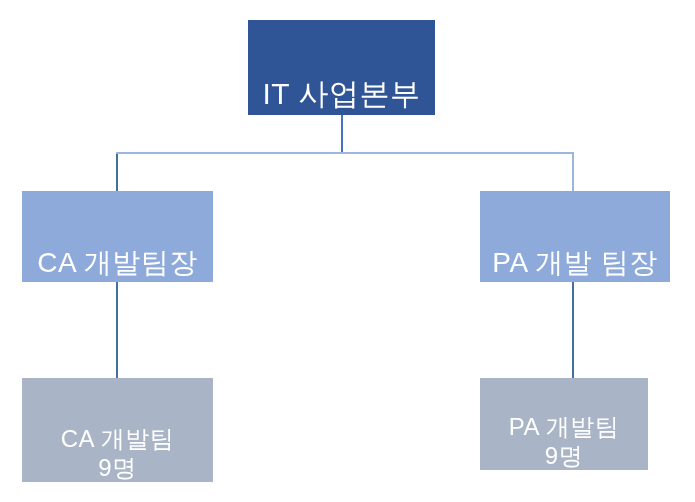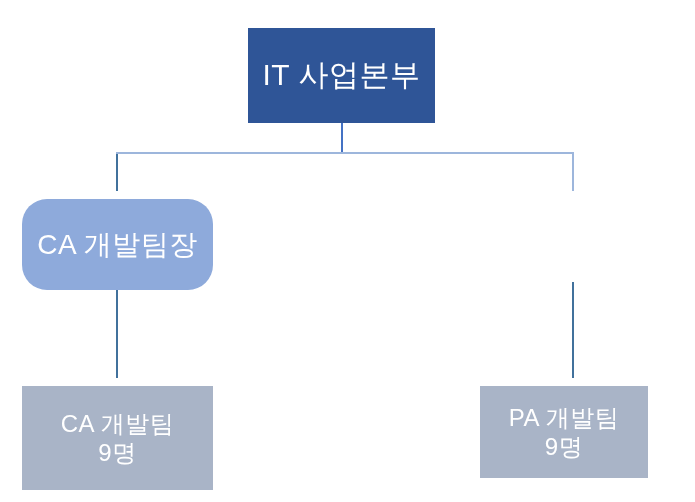--- a/index.html
+++ b/index.html
@@ -13,36 +13,34 @@
     height: 502px;
     background: #ffffff;
     overflow: hidden;
     font-family: "Liberation Sans", "DejaVu Sans", sans-serif;
   }
   .node {
     position: absolute;
     display: flex;
     flex-direction: column;
     align-items: center;
-    justify-content: center;
+    justify-content: flex-end;
     text-align: center;
     color: #ffffff;
     letter-spacing: 0.5px;
-    margin-top: 8px;
   }
   .node-root {
     left: 248px; top: 20px; width: 187px; height: 95px;
     background: var(--root-fill, #2F5597);
     font-size: 30px;
   }
   .node-mgr-left {
     left: 22px; top: 191px; width: 191px; height: 91px;
     background: var(--manager-fill, #8EAADB);
     font-size: 28px;
-    border-radius: 25px;
   }
   .node-mgr-right {
     left: 480px; top: 191px; width: 190px; height: 91px;
     background: var(--manager-fill, #8EAADB);
     font-size: 28px;
   }
   .node-team-left {
     left: 22px; top: 378px; width: 191px; height: 104px;
     background: var(--team-fill, #A9B4C7);
     font-size: 24px;
@@ -93,20 +91,23 @@
   <div class="conn conn-right-lower"></div>
 
   <div class="node node-root">
     <span>IT 사업본부</span>
   </div>
 
   <div class="node node-mgr-left">
     <span>CA 개발팀장</span>
   </div>
 
+  <div class="node node-mgr-right">
+    <span>PA 개발 팀장</span>
+  </div>
 
   <div class="node node-team-left">
     <span>CA 개발팀</span>
     <span>9명</span>
   </div>
 
   <div class="node node-team-right">
     <span>PA 개발팀</span>
     <span>9명</span>
   </div>

